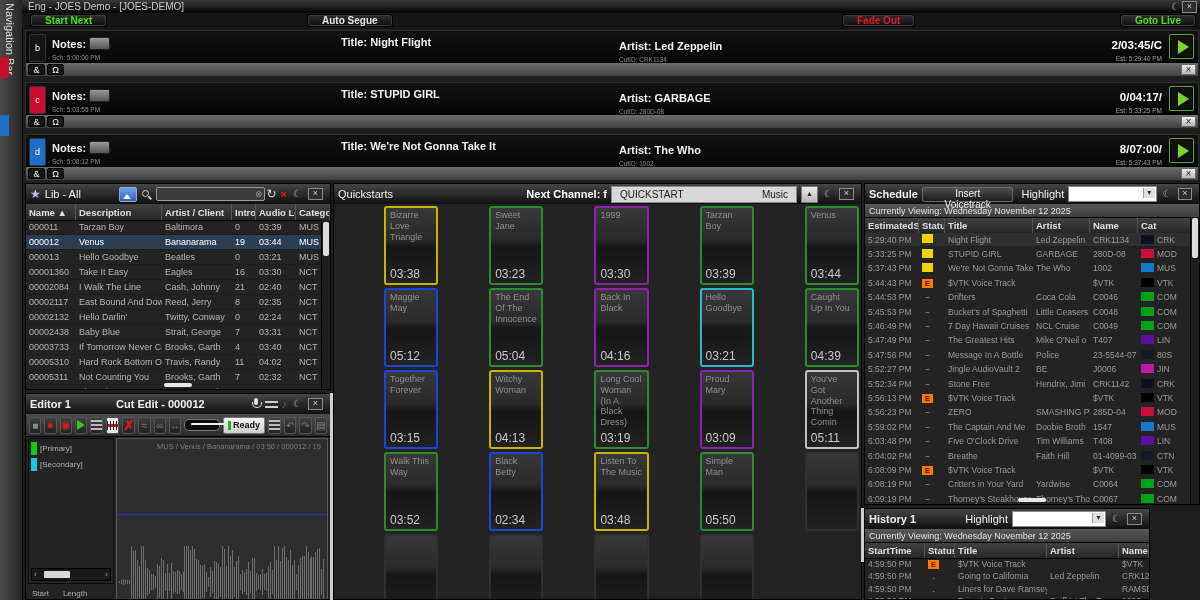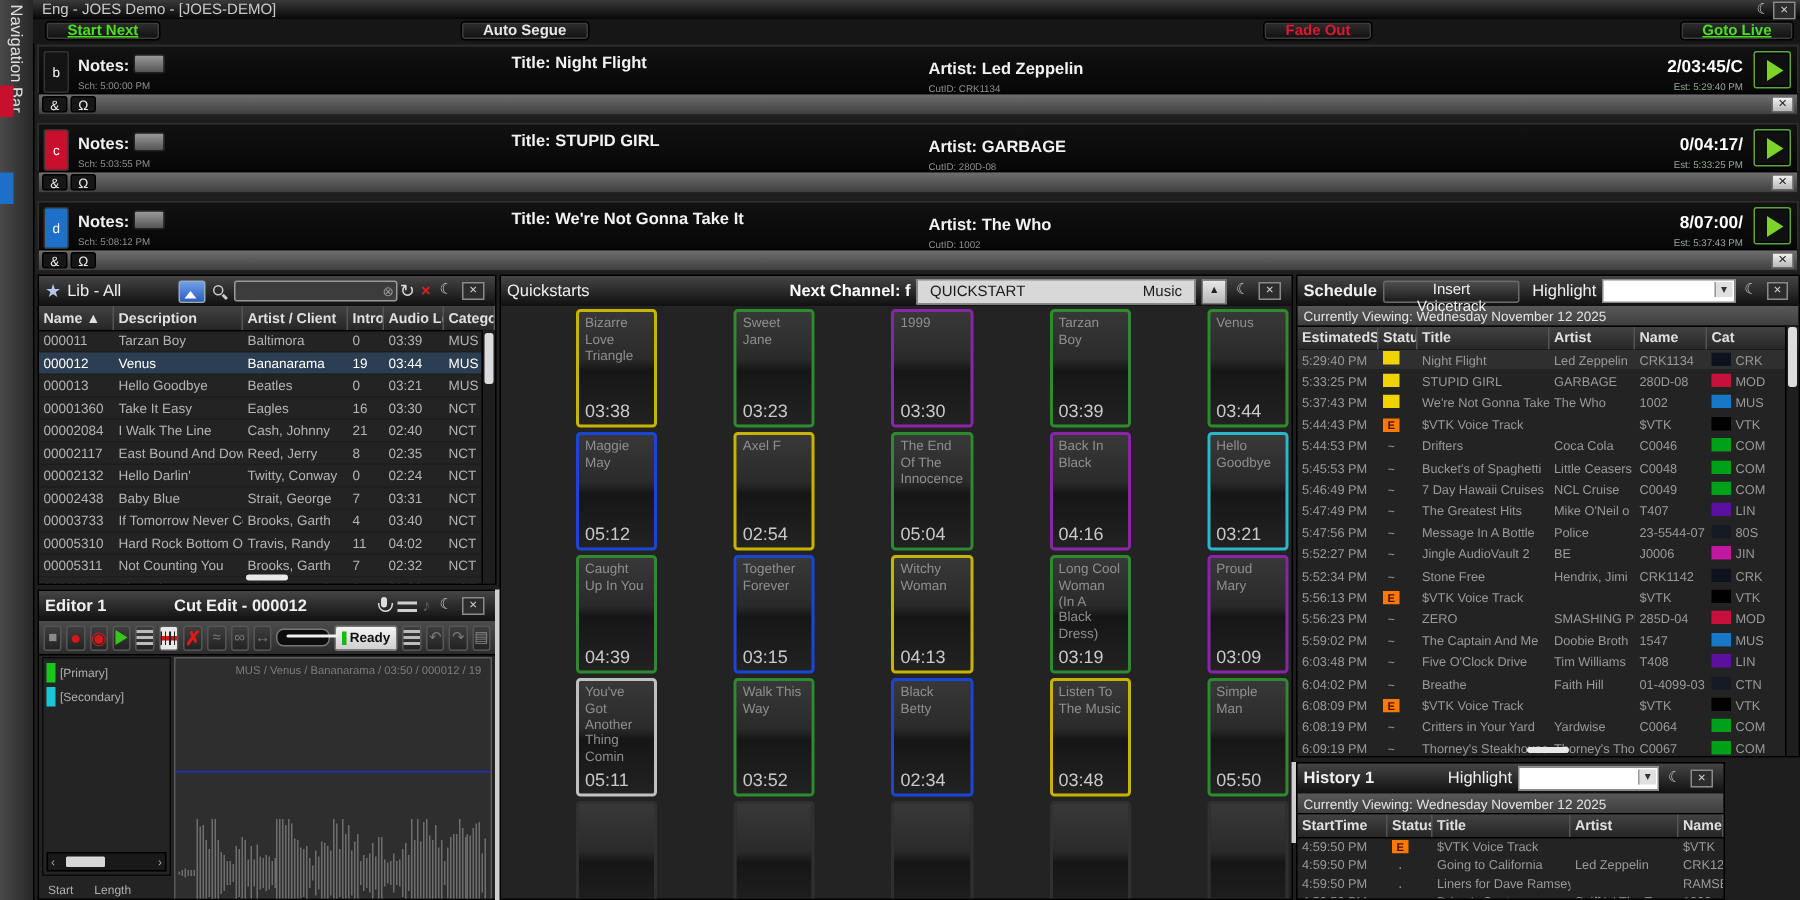--- a/index.html
+++ b/index.html
@@ -20,21 +20,21 @@
     background:linear-gradient(#3a3a3a,#050505);display:flex;align-items:center;
     font-size:10px;color:#ccc;padding-left:6px;}
   .wtitle .spacer{flex:1}
   .crescent{color:#c0c0c0;font-size:10px;line-height:10px;margin:0 2px;}
   .closebox{width:13px;height:10px;border:1px solid #8a8a8a;background:#2c2c2c;color:#cfcfcf;
     font-size:9px;line-height:9px;text-align:center;margin-right:3px;}
   .transport{position:absolute;left:22px;top:13px;right:0;height:16px;background:#161616;}
   .tbtn{position:absolute;top:1px;height:13px;background:linear-gradient(#2e2e2e,#101010);
     border:1px solid #000;box-shadow:inset 0 0 0 1px #3d3d3d;border-radius:3px;
     font-size:10px;font-weight:bold;line-height:12px;padding:0 14px;cursor:pointer;}
-  .tbtn.green{color:#49e11b;text-decoration:underline;}
+  .tbtn.green{color:#49e11b;}
   .tbtn.white{color:#e6e6e6;}
   .tbtn.red{color:#e0172f;}
 
   
   .player{position:absolute;left:25px;width:1174px;}
   .pmain{position:relative;height:33px;background:linear-gradient(#121212,#060606);
     border:1px solid #2e2e2e;border-bottom-color:#000;box-sizing:border-box;}
   .badge{position:absolute;left:3px;top:3px;width:15px;height:26px;border-radius:2px;
     border:1px solid #333;color:#fff;font-size:9px;display:flex;align-items:center;justify-content:center;}
   .notesblk{position:absolute;left:26px;top:3px;}
@@ -639,24 +639,20 @@
         <div class="qtile" style="border-color: rgb(45, 138, 45);">
           <span class="qname">Venus</span>
           <span class="qtime">03:44</span>
         </div>
 
         <div class="qtile" style="border-color: rgb(26, 70, 216);">
           <span class="qname">Maggie May</span>
           <span class="qtime">05:12</span>
         </div>
 
-        <div class="qtile" style="border-color: rgb(200, 180, 0);">
-          <span class="qname">Axel F</span>
-          <span class="qtime">02:54</span>
-        </div>
 
         <div class="qtile" style="border-color: rgb(45, 138, 45);">
           <span class="qname">The End Of The Innocence</span>
           <span class="qtime">05:04</span>
         </div>
 
         <div class="qtile" style="border-color: rgb(138, 36, 168);">
           <span class="qname">Back In Black</span>
           <span class="qtime">04:16</span>
         </div>

